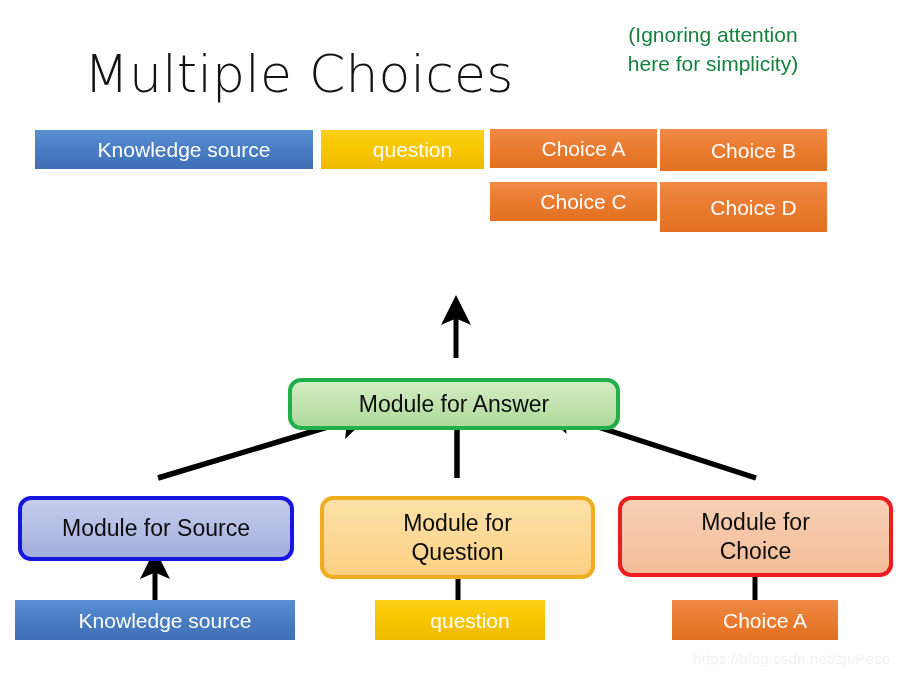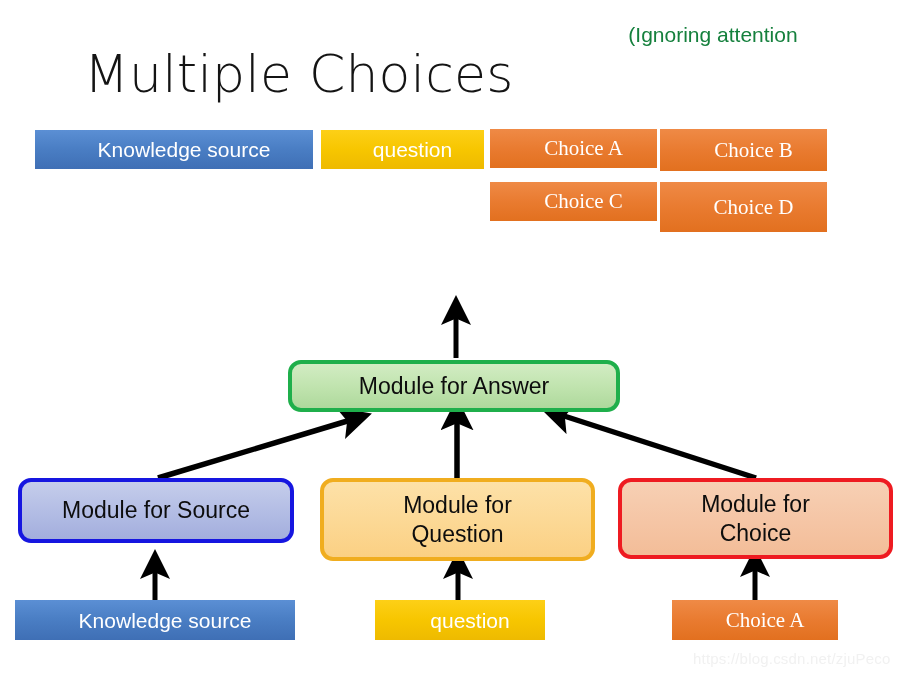--- a/index.html
+++ b/index.html
@@ -55,35 +55,35 @@
     padding-left: 20px;
   }
   .chip-blue {
     background: linear-gradient(180deg, #5b8fd4 0%, #4a7ec4 48%, #3f6fb5 100%);
   }
   .chip-yellow {
     background: linear-gradient(180deg, #fdd017 0%, #f7c600 50%, #eeba00 100%);
   }
   .chip-orange {
     background: linear-gradient(180deg, #ef8a46 0%, #e97b30 50%, #e2701f 100%);
-    font-family: Liberation Serif, serif;
   }
 
   
   .module {
     position: absolute;
     display: flex;
     align-items: center;
     justify-content: center;
     text-align: center;
     border-radius: 13px;
     box-sizing: border-box;
     font-size: 23px;
     line-height: 29px;
     color: #0d0d0d;
+    margin-top: 18px;
   }
   .module-answer {
     border: 4px solid #1faf4b;
     background: linear-gradient(180deg, #d2ecc3 0%, #bfe3ad 55%, #aed99c 100%);
   }
   .module-source {
     border: 4px solid #1616e0;
     background: linear-gradient(180deg, #c5cdeb 0%, #b2bce4 55%, #a3aedd 100%);
   }
   .module-question {
@@ -129,20 +129,21 @@
 </style>
 </head>
 <body>
 
 <div id="canvas">
 
   <div class="title">Multiple Choices</div>
 
   <div class="note">
     <span>(Ignoring attention</span>
+    <span>here for simplicity)</span>
   </div>
 
   <div class="chip chip-blue" style="left:35px; top:130px; width:278px; height:39px;">
     <span>Knowledge source</span>
   </div>
 
   <div class="chip chip-yellow" style="left:321px; top:130px; width:163px; height:39px;">
     <span>question</span>
   </div>
 

